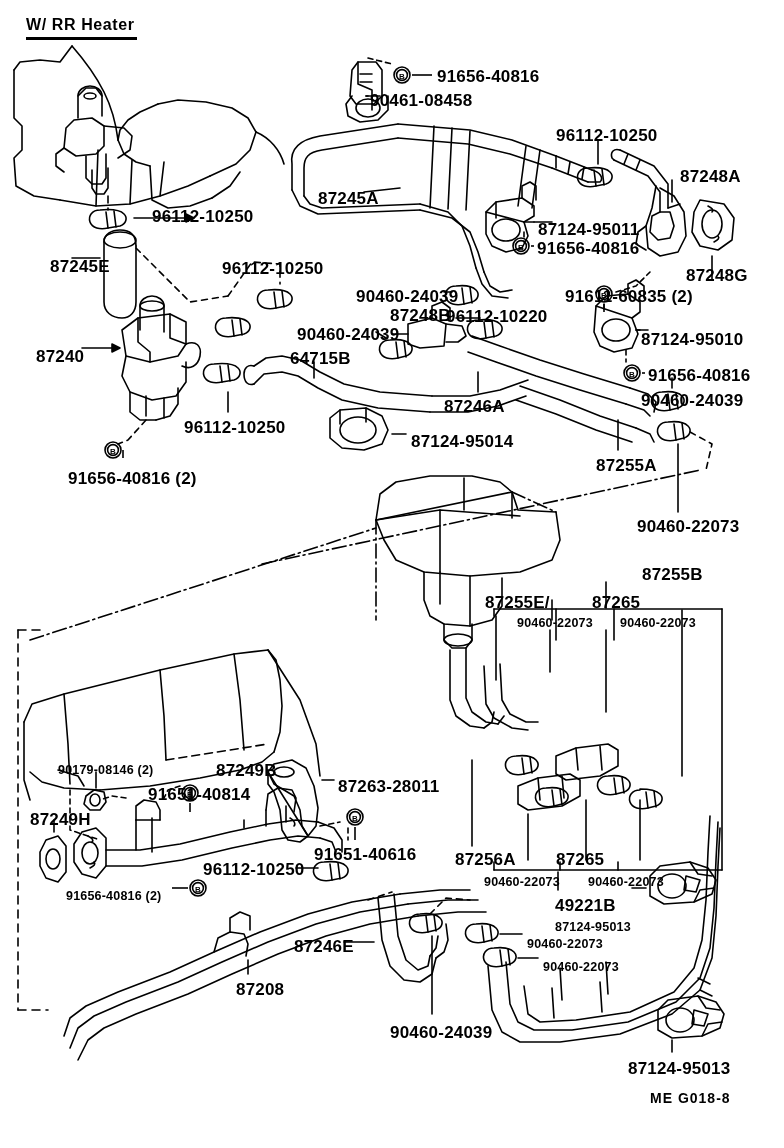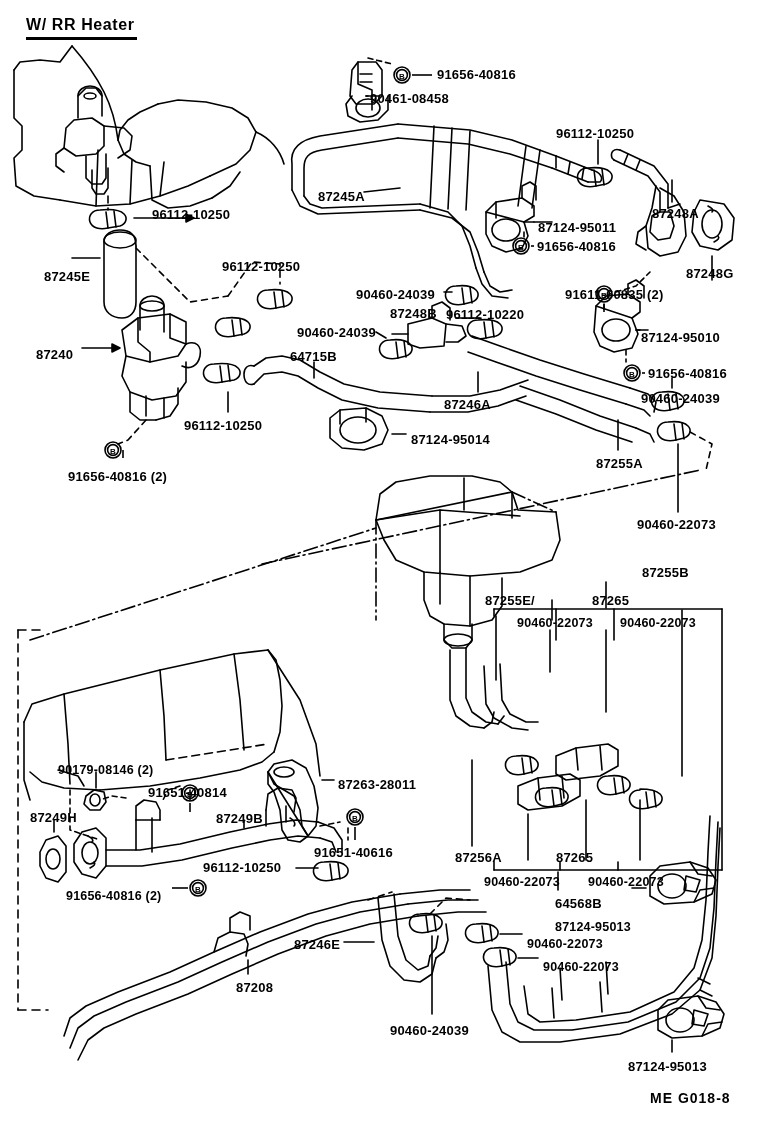--- a/index.html
+++ b/index.html
@@ -1,20 +1,20 @@
 <!DOCTYPE html>
 <html><head>
 <meta charset="utf-8">
 <style>
   html,body{margin:0;padding:0;background:#fff;}
   body{width:784px;height:1148px;position:relative;overflow:hidden;
        font-family:"Liberation Sans","DejaVu Sans",sans-serif;color:#000;}
   #sheet{position:absolute;inset:0;width:784px;height:1000px;}
   #art{position:absolute;left:0;top:0;width:784px;height:1148px;}
-  .lbl{position:absolute;font-weight:bold;font-size:13px;letter-spacing:.2px;
+  .lbl{position:absolute;font-weight:bold;font-size:17px;letter-spacing:.2px;
        white-space:nowrap;line-height:1;color:#000;}
   .lbl.sm{font-size:12.5px;}
   .hdr{position:absolute;font-weight:bold;font-size:16px;letter-spacing:.6px;
        white-space:nowrap;color:#000;}
   .hdr::after{content:"";position:absolute;left:0;right:-2px;bottom:-6px;
        height:3px;background:#000;}
   .foot{position:absolute;font-weight:bold;font-size:14px;letter-spacing:1px;
        white-space:nowrap;color:#000;}
 </style>
 </head>
@@ -474,26 +474,26 @@
       <path stroke-dasharray="6,5" d="M368,900 L392,892"></path>
 
     </g>
   </svg>
 
   <div class="hdr" style="left:26px;top:16px;">W/ RR  Heater</div>
 
   <div class="lbl" style="left:437px;top:68px;">91656-40816</div>
   <div class="lbl" style="left:370px;top:92px;">90461-08458</div>
   <div class="lbl" style="left:556px;top:127px;">96112-10250</div>
-  <div class="lbl" style="left:652px;top:168px;margin-top:39px;">87248A</div>
+  <div class="lbl" style="left:680px;top:168px;">87248A</div>
   <div class="lbl" style="left:318px;top:190px;">87245A</div>
   <div class="lbl" style="left:538px;top:221px;">87124-95011</div>
   <div class="lbl" style="left:152px;top:208px;">96112-10250</div>
   <div class="lbl" style="left:537px;top:240px;">91656-40816</div>
-  <div class="lbl" style="left:44px;top:258px;margin-top:12px;">87245E</div>
+  <div class="lbl" style="left:50px;top:258px;">87245E</div>
   <div class="lbl" style="left:222px;top:260px;">96112-10250</div>
   <div class="lbl" style="left:686px;top:267px;">87248G</div>
   <div class="lbl" style="left:565px;top:288px;">91611-60835 (2)</div>
   <div class="lbl" style="left:356px;top:288px;">90460-24039</div>
   <div class="lbl" style="left:350px;top:307px;padding-left:40px;">87248B</div>
   <div class="lbl" style="left:446px;top:308px;">96112-10220</div>
   <div class="lbl" style="left:297px;top:326px;">90460-24039</div>
   <div class="lbl" style="left:641px;top:331px;">87124-95010</div>
   <div class="lbl" style="left:36px;top:348px;">87240</div>
   <div class="lbl" style="left:290px;top:350px;">64715B</div>
@@ -506,29 +506,29 @@
   <div class="lbl" style="left:68px;top:470px;">91656-40816 (2)</div>
   <div class="lbl" style="left:637px;top:518px;">90460-22073</div>
   <div class="lbl" style="left:622px;top:566px;margin-left:20px;">87255B</div>
   <div class="lbl" style="left:485px;top:594px;">87255E/</div>
   <div class="lbl" style="left:592px;top:594px;">87265</div>
   <div class="lbl sm" style="left:517px;top:617px;">90460-22073</div>
   <div class="lbl sm" style="left:620px;top:617px;">90460-22073</div>
   <div class="lbl sm" style="left:58px;top:764px;">90179-08146 (2)</div>
   <div class="lbl" style="left:338px;top:778px;">87263-28011</div>
   <div class="lbl" style="left:148px;top:786px;">91651-40814</div>
-  <div class="lbl" style="left:216px;top:812px;text-align:right;">87249B</div>
+  <div class="lbl" style="left:216px;top:762px;text-align:right;">87249B</div>
   <div class="lbl" style="left:30px;top:811px;">87249H</div>
   <div class="lbl" style="left:314px;top:846px;">91651-40616</div>
   <div class="lbl" style="left:455px;top:851px;">87256A</div>
   <div class="lbl" style="left:556px;top:851px;">87265</div>
   <div class="lbl" style="left:203px;top:861px;">96112-10250</div>
   <div class="lbl sm" style="left:484px;top:876px;">90460-22073</div>
   <div class="lbl sm" style="left:588px;top:876px;">90460-22073</div>
-  <div class="lbl" style="left:555px;top:897px;">64568B</div>
+  <div class="lbl" style="left:555px;top:897px;">49221B</div>
   <div class="lbl sm" style="left:66px;top:890px;">91656-40816 (2)</div>
   <div class="lbl sm" style="left:555px;top:921px;">87124-95013</div>
   <div class="lbl sm" style="left:527px;top:938px;">90460-22073</div>
   <div class="lbl" style="left:294px;top:938px;">87246E</div>
   <div class="lbl sm" style="left:543px;top:961px;">90460-22073</div>
   <div class="lbl" style="left:236px;top:981px;">87208</div>
   <div class="lbl" style="left:390px;top:1024px;">90460-24039</div>
   <div class="lbl" style="left:628px;top:1060px;">87124-95013</div>
 
   <div class="foot" style="left:650px;top:1090px;">ME  G018-8</div>

